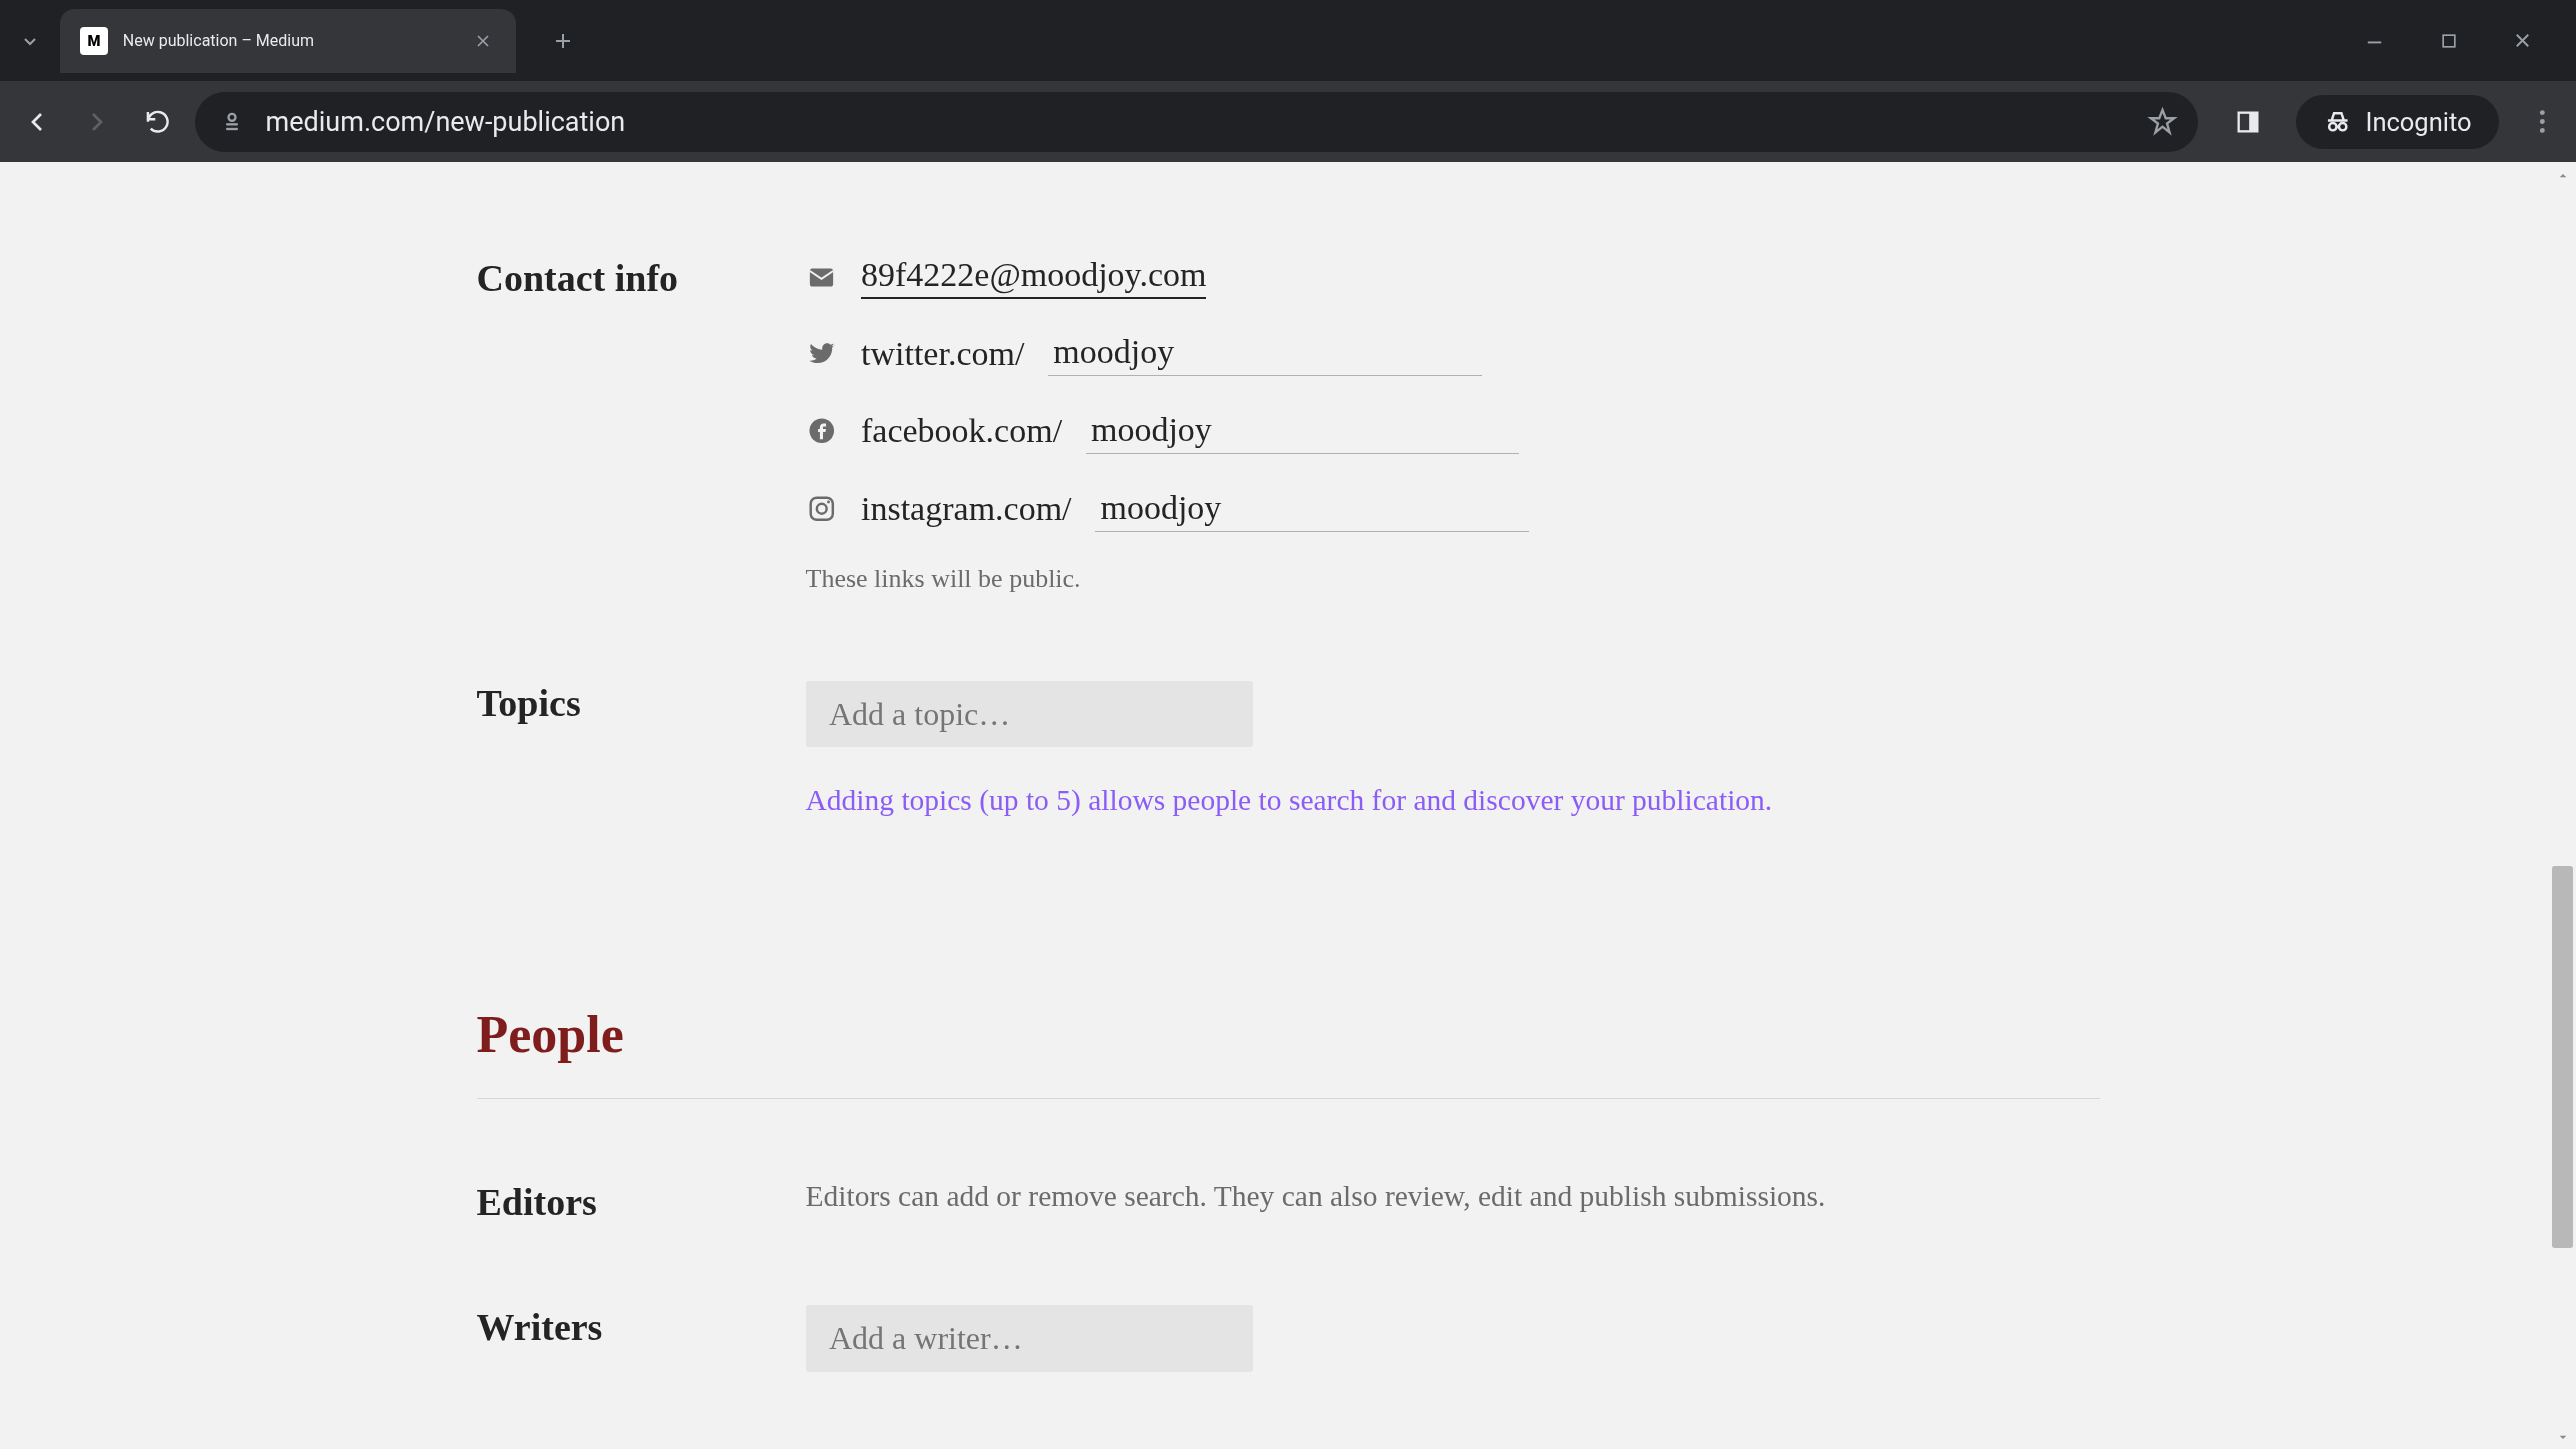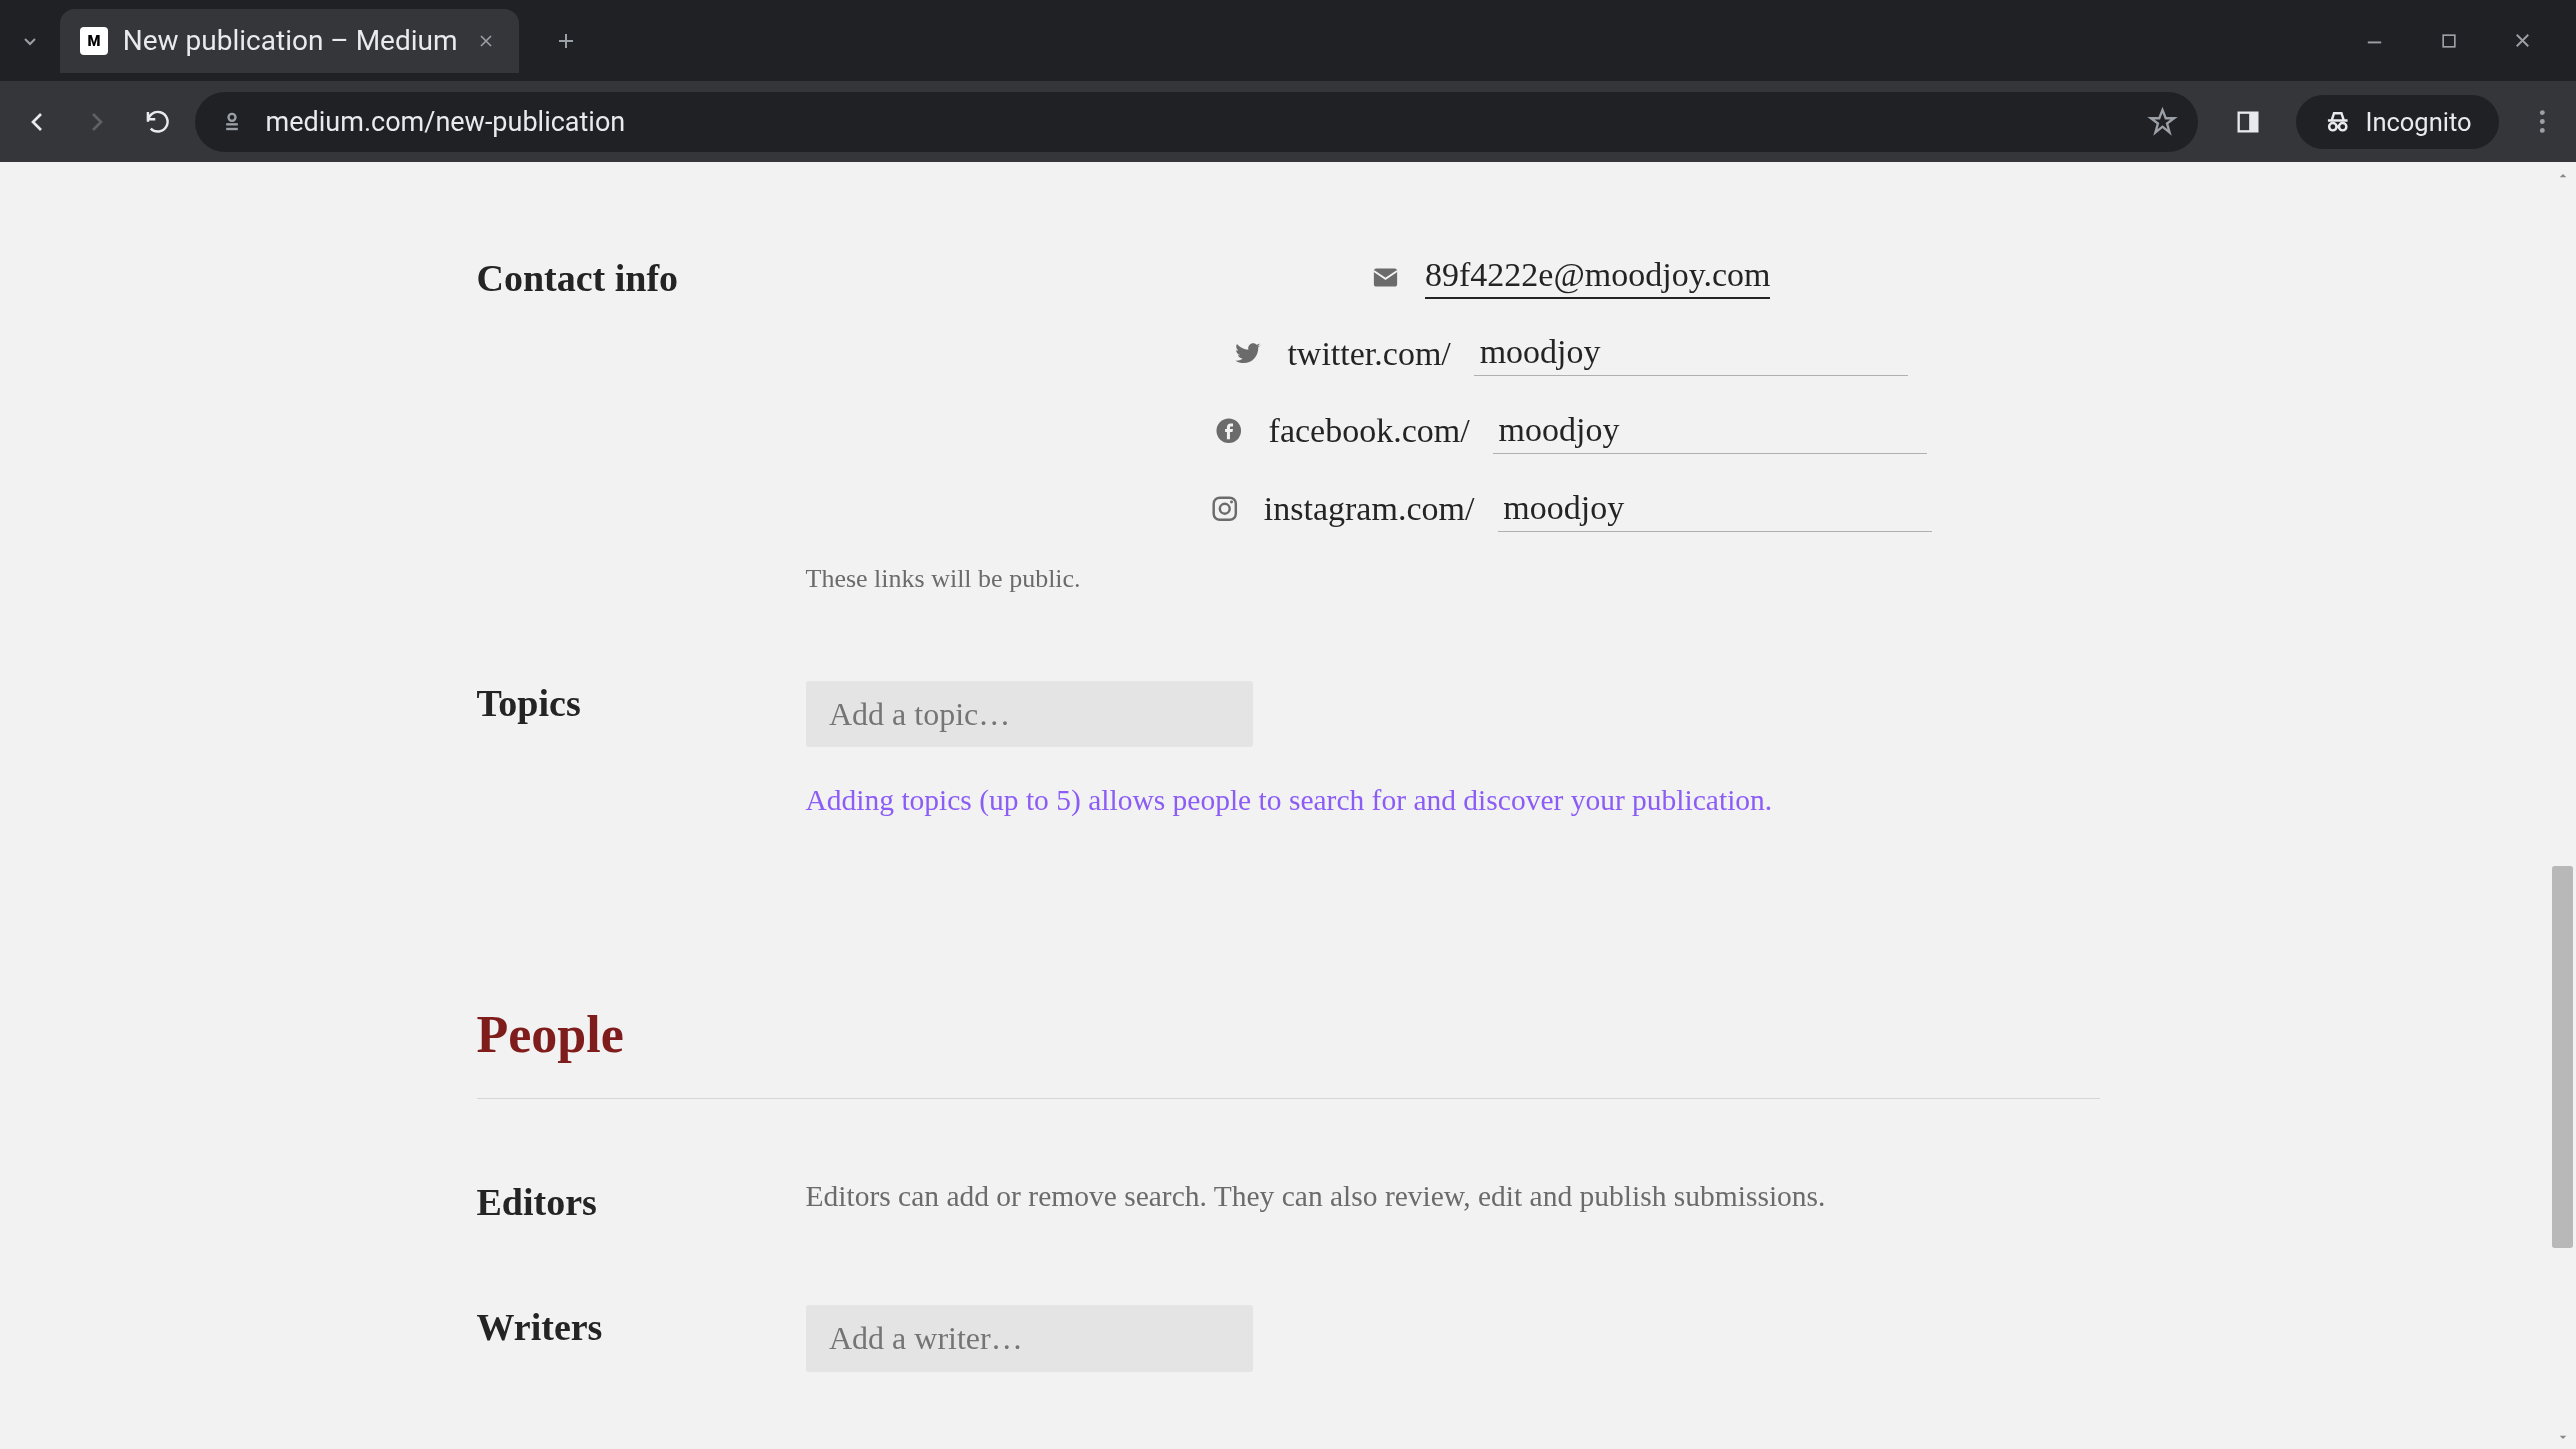--- a/index.html
+++ b/index.html
@@ -34,21 +34,21 @@
   margin-left: 10px;
   min-width: 456px;
   gap: 14.8px;
 }
 .tab-favicon {
   width: 28px; height: 28px;
   background: #fff; border-radius: 4px;
   display: flex; align-items: center; justify-content: center;
   font-weight: 900; font-size: 14.8px; color: #000;
 }
-.tab-title { color: #e8eaed; font-size: 28px; flex: 1; }
+.tab-title { color: #e8eaed; font-size: 16px; flex: 1; }
 .tab-close { color: #9aa0a6; width: 27px; height: 27px; display:flex; align-items:center; justify-content:center; }
 .new-tab {
   width: 40px; height: 40px; margin-left: 27px;
   display: flex; align-items: center; justify-content: center;
   color: #9aa0a6;
 }
 .window-controls {
   position: absolute; right: 0; top: 0; height: 100%;
   display: flex; align-items: center; gap: 47px; padding-right: 40px;
   color: #9aa0a6;
@@ -129,21 +129,20 @@
 }
 .section-body {
   flex: 1;
   font-size: 34px;
   color: #242424;
 }
 .contact-line {
   display: flex; align-items: center; gap: 23.5px;
   margin-bottom: 32px;
   font-family: Georgia, "Times New Roman", serif;
-  justify-content: center;
 }
 .contact-icon {
   width: 32px; height: 32px;
   display:flex; align-items:center; justify-content:center;
   color: #6b6b6b;
 }
 .email-link {
   color: #242424;
   border-bottom: 2px solid #242424;
   padding-bottom: 2.7px;

